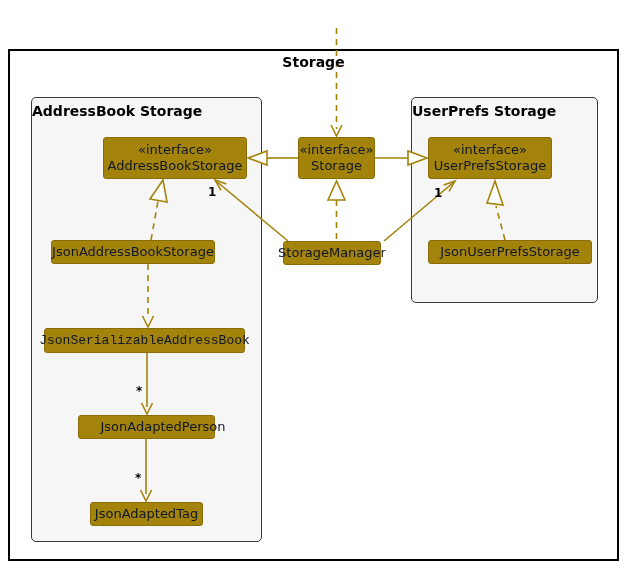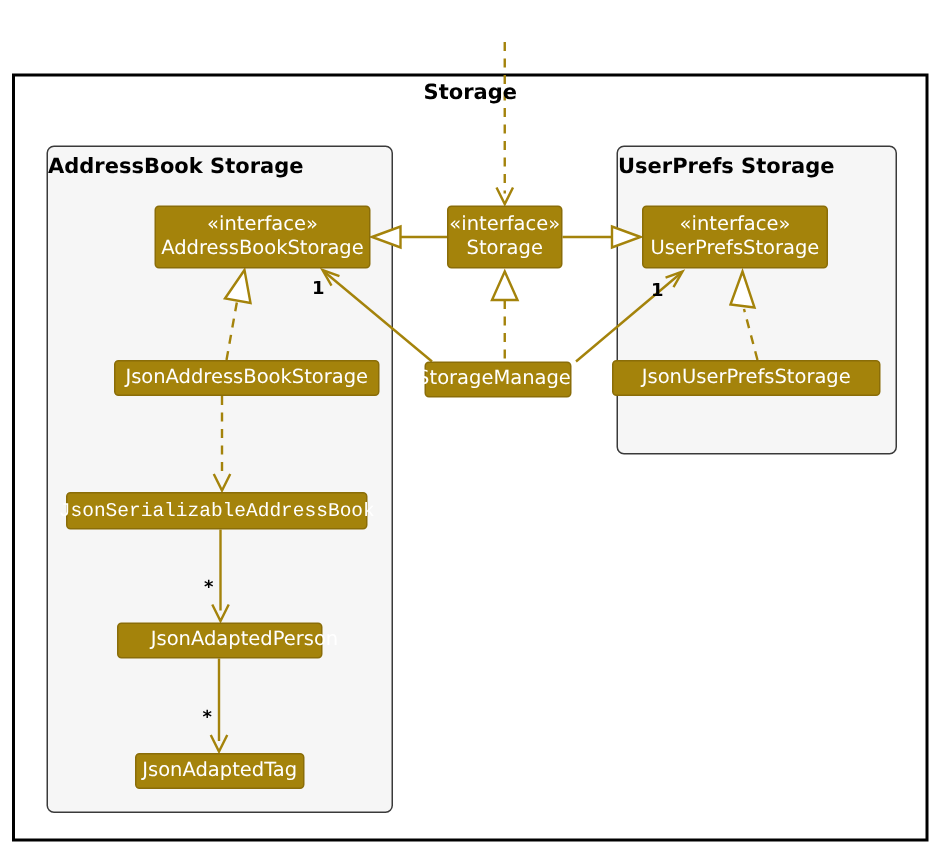--- a/index.html
+++ b/index.html
@@ -12,28 +12,28 @@
                font-size:14px;font-weight:bold;color:#000;z-index:3;pointer-events:none;}
   
   .package{position:absolute;background:#f6f6f6;border:1px solid #3a3a3a;border-radius:5px;
            box-sizing:border-box;z-index:1;}
   .package-title{width:100%;font-size:14px;font-weight:bold;color:#000;
                  margin-top:5px;}
   #pkg-addressbook{left:31px;top:97px;width:231px;height:445px;}
   #pkg-userprefs{left:411px;top:97px;width:187px;height:206px;}
   
   .uml-class{position:absolute;background:#a4830b;border:1px solid #8a6d08;border-radius:3px;
-             color:#ffffff;display:flex;flex-direction:column;align-items:center;justify-content:center;
+             color:#0f172a;display:flex;flex-direction:column;align-items:center;justify-content:center;
              font-size:13px;line-height:16px;white-space:nowrap;box-sizing:border-box;z-index:3;}
   #cls-abstorage{left:103px;top:137px;width:144px;height:42px;}
   #cls-storage{left:298px;top:137px;width:77px;height:42px;}
   #cls-upstorage{left:428px;top:137px;width:124px;height:42px;}
-  #cls-jsonabstorage{left:76px;top:240px;width:177px;height:24px;}
+  #cls-jsonabstorage{left:51px;top:240px;width:164px;height:24px;}
   #cls-storagemanager{left:283px;top:241px;width:98px;height:24px;}
-  #cls-jsonupstorage{left:408px;top:240px;width:179px;height:24px;}
+  #cls-jsonupstorage{left:428px;top:240px;width:164px;height:24px;}
   #cls-jsonserializable{left:44px;top:328px;width:201px;height:25px;font-family:Liberation Mono, monospace;}
   #cls-jsonadaptedperson{left:78px;top:415px;width:137px;height:24px;padding-left:33px;}
   #cls-jsonadaptedtag{left:90px;top:502px;width:113px;height:24px;align-items:center;}
   
   #arrows{position:absolute;left:0;top:0;width:627px;height:573px;z-index:2;pointer-events:none;}
   
   .mult{position:absolute;font-size:12px;font-weight:bold;color:#000;z-index:4;}
   #mult-left1{left:208px;top:185px;}
   #mult-right1{left:434px;top:186px;}
   #mult-star1{left:136px;top:384px;}

